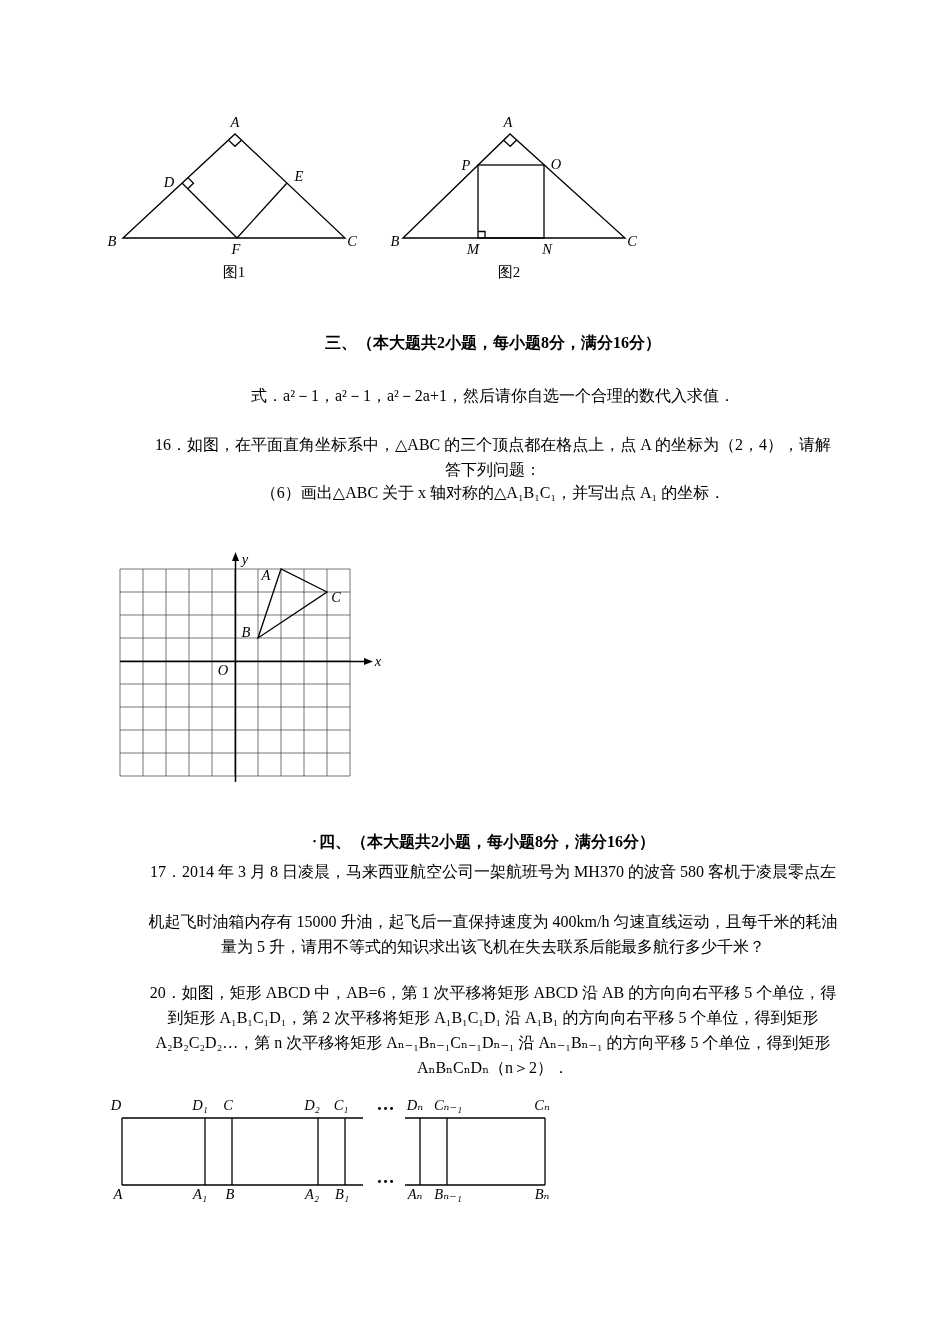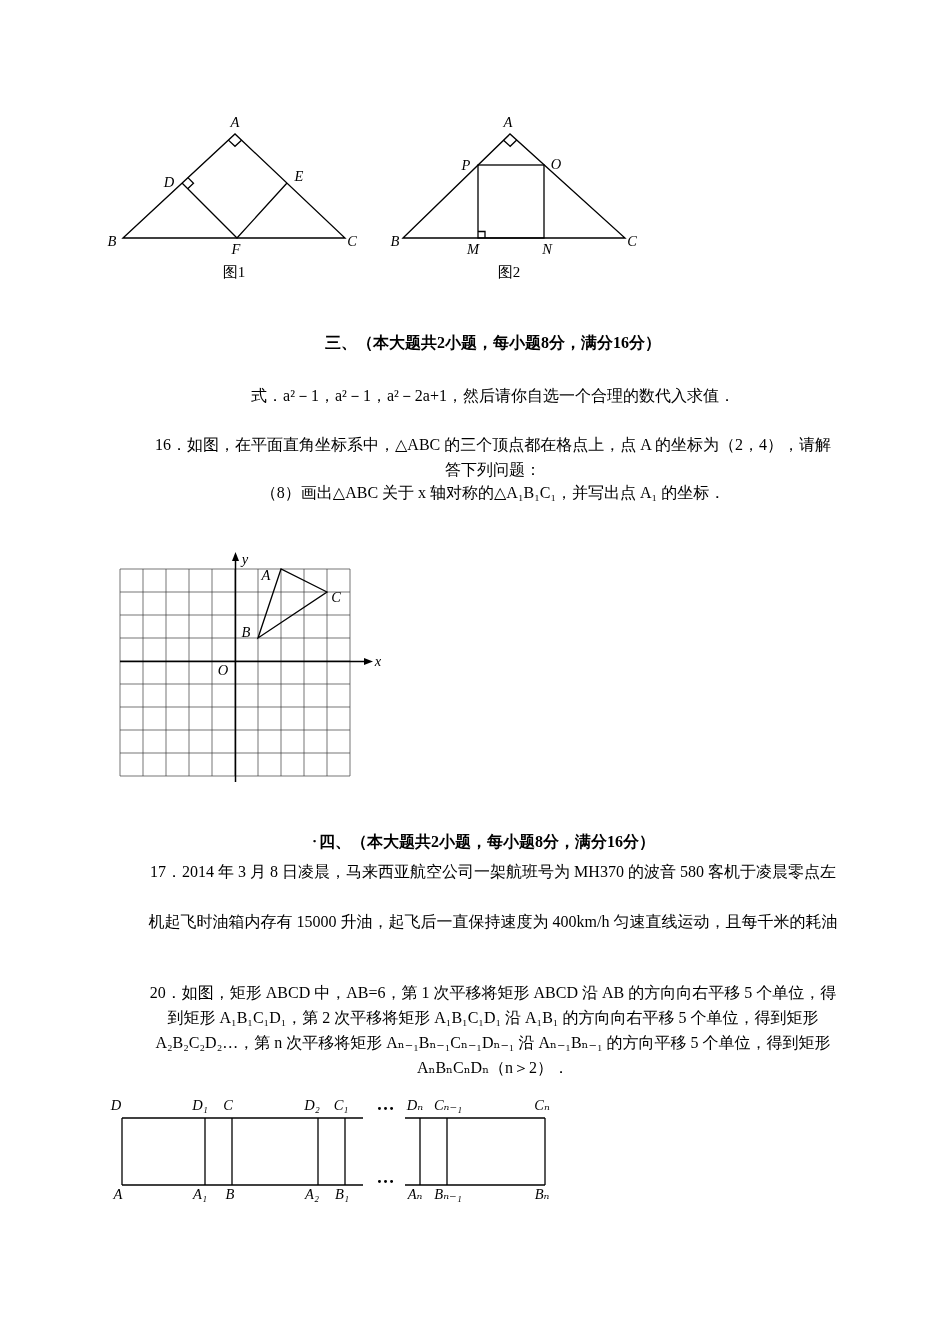--- a/index.html
+++ b/index.html
@@ -54,21 +54,21 @@
       <text x="414" y="167" class="cap">图2</text>
     </g>
   </svg>
 
   <div class="line bold" style="top:331px">三、（本大题共2小题，每小题8分，满分16分）</div>
 
   <div class="line" style="top:384px">式．a²－1，a²－1，a²－2a+1，然后请你自选一个合理的数代入求值．</div>
 
   <div class="line" style="top:433px">16．如图，在平面直角坐标系中，△ABC 的三个顶点都在格点上，点 A 的坐标为（2，4），请解</div>
   <div class="line" style="top:458px">答下列问题：</div>
-  <div class="line" style="top:481px">（8）画出△ABC 关于 x 轴对称的△A₁B₁C₁，并写出点 A₁ 的坐标．</div>
+  <div class="line" style="top:481px">（6）画出△ABC 关于 x 轴对称的△A₁B₁C₁，并写出点 A₁ 的坐标．</div>
 
   <svg style="left:116px;top:552px;" width="270" height="235" viewBox="0 0 270 235">
     <g>
       <line class="thin" x1="4" y1="17" x2="4" y2="224"></line>
       <line class="thin" x1="27" y1="17" x2="27" y2="224"></line>
       <line class="thin" x1="50" y1="17" x2="50" y2="224"></line>
       <line class="thin" x1="73" y1="17" x2="73" y2="224"></line>
       <line class="thin" x1="96" y1="17" x2="96" y2="224"></line>
       <line class="thin" x1="119" y1="17" x2="119" y2="224"></line>
       <line class="thin" x1="142" y1="17" x2="142" y2="224"></line>
@@ -101,20 +101,21 @@
       <text x="150" y="28">A</text>
       <text x="130" y="85">B</text>
       <text x="220" y="50">C</text>
     </g>
   </svg>
 
   <div class="line bold" style="top:829px;left:104px"><span class="bullet">•</span><span>四、（本大题共2小题，每小题8分，满分16分）</span></div>
 
   <div class="line" style="top:860px">17．2014 年 3 月 8 日凌晨，马来西亚航空公司一架航班号为 MH370 的波音 580 客机于凌晨零点左</div>
   <div class="line" style="top:910px">机起飞时油箱内存有 15000 升油，起飞后一直保持速度为 400km/h 匀速直线运动，且每千米的耗油</div>
+  <div class="line" style="top:935px">量为 5 升，请用不等式的知识求出该飞机在失去联系后能最多航行多少千米？</div>
 
   <div class="line" style="top:981px">20．如图，矩形 ABCD 中，AB=6，第 1 次平移将矩形 ABCD 沿 AB 的方向向右平移 5 个单位，得</div>
   <div class="line" style="top:1006px">到矩形 A₁B₁C₁D₁，第 2 次平移将矩形 A₁B₁C₁D₁ 沿 A₁B₁ 的方向向右平移 5 个单位，得到矩形</div>
   <div class="line" style="top:1031px">A₂B₂C₂D₂…，第 n 次平移将矩形 Aₙ₋₁Bₙ₋₁Cₙ₋₁Dₙ₋₁ 沿 Aₙ₋₁Bₙ₋₁ 的方向平移 5 个单位，得到矩形</div>
   <div class="line" style="top:1056px">AₙBₙCₙDₙ（n＞2）．</div>
 
   <svg style="left:105px;top:1088px;" width="470" height="118" viewBox="0 0 470 118">
     <g>
       <line class="ln" x1="17" y1="30" x2="258" y2="30"></line>
       <line class="ln" x1="17" y1="97" x2="258" y2="97"></line>

